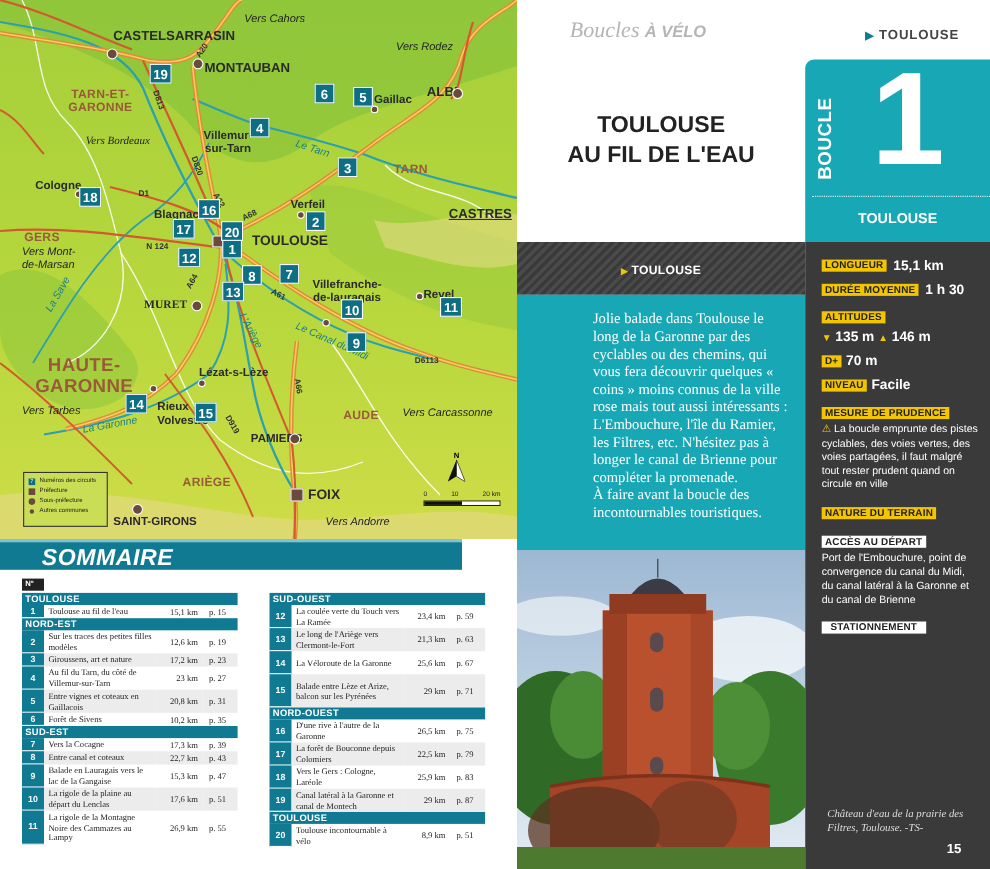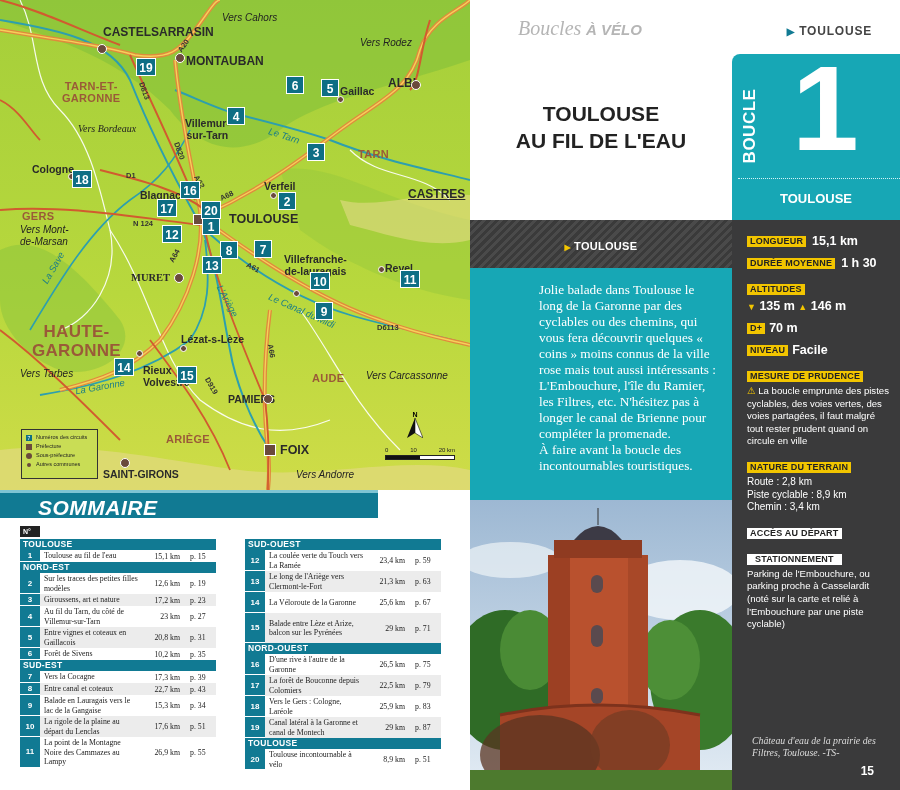--- a/index.html
+++ b/index.html
@@ -27,21 +27,21 @@
   .legend-row { display: flex; align-items: center; font-size: 5.5px; line-height: 9px; color: #222; }
   .legend-sym { width: 6px; height: 6px; margin-right: 4px; flex-shrink: 0; }
 
   #scale { position: absolute; left: 385px; top: 447px; width: 70px; }
   #scale .labels { display: flex; justify-content: space-between; font-size: 6px; color: #222; }
   #scale .bar { display: flex; height: 5px; border: 1px solid #222; margin-top: 2px; }
   #scale .bar span { flex: 1; }
   #north { position: absolute; left: 405px; top: 411px; width: 20px; height: 28px; text-align: center; }
 
   
-  #sommaire-header { position: absolute; left: 0; top: 490px; width: 378px; height: 28px; background: #117a93; border-top: 3px solid #7fc4d3; }
+  #sommaire-header { position: absolute; left: 0; top: 490px; width: 420px; height: 28px; background: #117a93; border-top: 3px solid #7fc4d3; }
   #sommaire-title { position: absolute; left: 38px; top: 3px; color: #fff; font-weight: bold; font-style: italic; font-size: 21px; letter-spacing: 0.5px; }
   #no-header { position: absolute; left: 20px; top: 526px; width: 20px; height: 11px; background: #222; color: #fff; font-size: 7px; font-weight: bold; line-height: 11px; padding-left: 3px; }
   .toc-col { position: absolute; width: 196px; }
   #toc-left { left: 20px; top: 539px; }
   #toc-right { left: 245px; top: 539px; }
   .toc-section { background: #117a93; color: #fff; font-weight: bold; font-size: 8.5px; height: 11px; line-height: 11px; padding-left: 3px; letter-spacing: 0.3px; }
   .toc-row { display: flex; align-items: stretch; font-family: "Liberation Serif", serif; font-size: 7.8px; color: #222; }
   .toc-row .num { width: 20px; background: #117a93; color: #fff; font-family: "Liberation Sans", sans-serif; font-weight: bold; font-size: 8px; display: flex; align-items: center; justify-content: center; border-bottom: 1px solid #fff; }
   .toc-row .title { flex: 1; padding: 1px 4px; line-height: 9.5px; display: flex; align-items: center; }
   .toc-row .km { width: 42px; text-align: right; padding-right: 4px; display: flex; align-items: center; justify-content: flex-end; }
@@ -330,31 +330,31 @@
       <div class="toc-row alt" style="min-height: 12px;">
         <div class="num">8</div>
         <div class="title">Entre canal et coteaux</div>
         <div class="km">22,7 km</div>
         <div class="page">p. 43</div>
       </div>
       <div class="toc-row" style="min-height: 21px;">
         <div class="num">9</div>
         <div class="title">Balade en Lauragais vers le lac de la Gangaise</div>
         <div class="km">15,3 km</div>
-        <div class="page">p. 34</div>
+        <div class="page">p. 47</div>
       </div>
       <div class="toc-row alt" style="min-height: 21px;">
         <div class="num">10</div>
         <div class="title">La rigole de la plaine au départ du Lenclas</div>
         <div class="km">17,6 km</div>
         <div class="page">p. 51</div>
       </div>
       <div class="toc-row" style="min-height: 30px;">
         <div class="num">11</div>
-        <div class="title">La point de la Montagne Noire des Cammazes au Lampy</div>
+        <div class="title">La rigole de la Montagne Noire des Cammazes au Lampy</div>
         <div class="km">26,9 km</div>
         <div class="page">p. 55</div>
       </div>
     </div>
   <div id="toc-right" class="toc-col">
       <div class="toc-section">SUD-OUEST</div>
       <div class="toc-row" style="min-height: 21px;">
         <div class="num">12</div>
         <div class="title">La coulée verte du Touch vers La Ramée</div>
         <div class="km">23,4 km</div>
@@ -507,30 +507,25 @@
     <div class="stat-row">
       <span class="tag">NIVEAU</span>
       <span class="stat-val" style="margin-left:4px;">Facile</span>
     </div>
     <div class="stat-block">
       <span class="tag">MESURE DE PRUDENCE</span>
       <div class="small-text"><span class="warn">⚠</span> <span>La boucle emprunte des pistes cyclables, des voies vertes, des voies partagées, il faut malgré tout rester prudent quand on circule en ville</span></div>
     </div>
     <div class="stat-block">
       <span class="tag">NATURE DU TERRAIN</span>
-      <div class="small-text" style="font-size:10px;">
-        <div>Route : 2,8 km</div>
-        <div>Piste cyclable : 8,9 km</div>
-        <div>Chemin : 3,4 km</div>
-      </div>
     </div>
     <div class="stat-block">
       <span class="tag white">ACCÈS AU DÉPART</span>
+      <div class="small-text">Port de l'Embouchure, point de convergence du canal du Midi, du canal latéral à la Garonne et du canal de Brienne</div>
     </div>
     <div class="stat-block">
       <span class="tag white" style="padding:0 8px;">STATIONNEMENT</span>
-      <div class="small-text">Parking de l'Embouchure, ou parking proche à Casselardit (noté sur la carte et relié à l'Embouchure par une piste cyclable)</div>
     </div>
   </div>
 
   <div id="caption">Château d'eau de la prairie des Filtres, Toulouse. -TS-</div>
   <div id="page-number">15</div>
 </div>
 
 </body></html>

